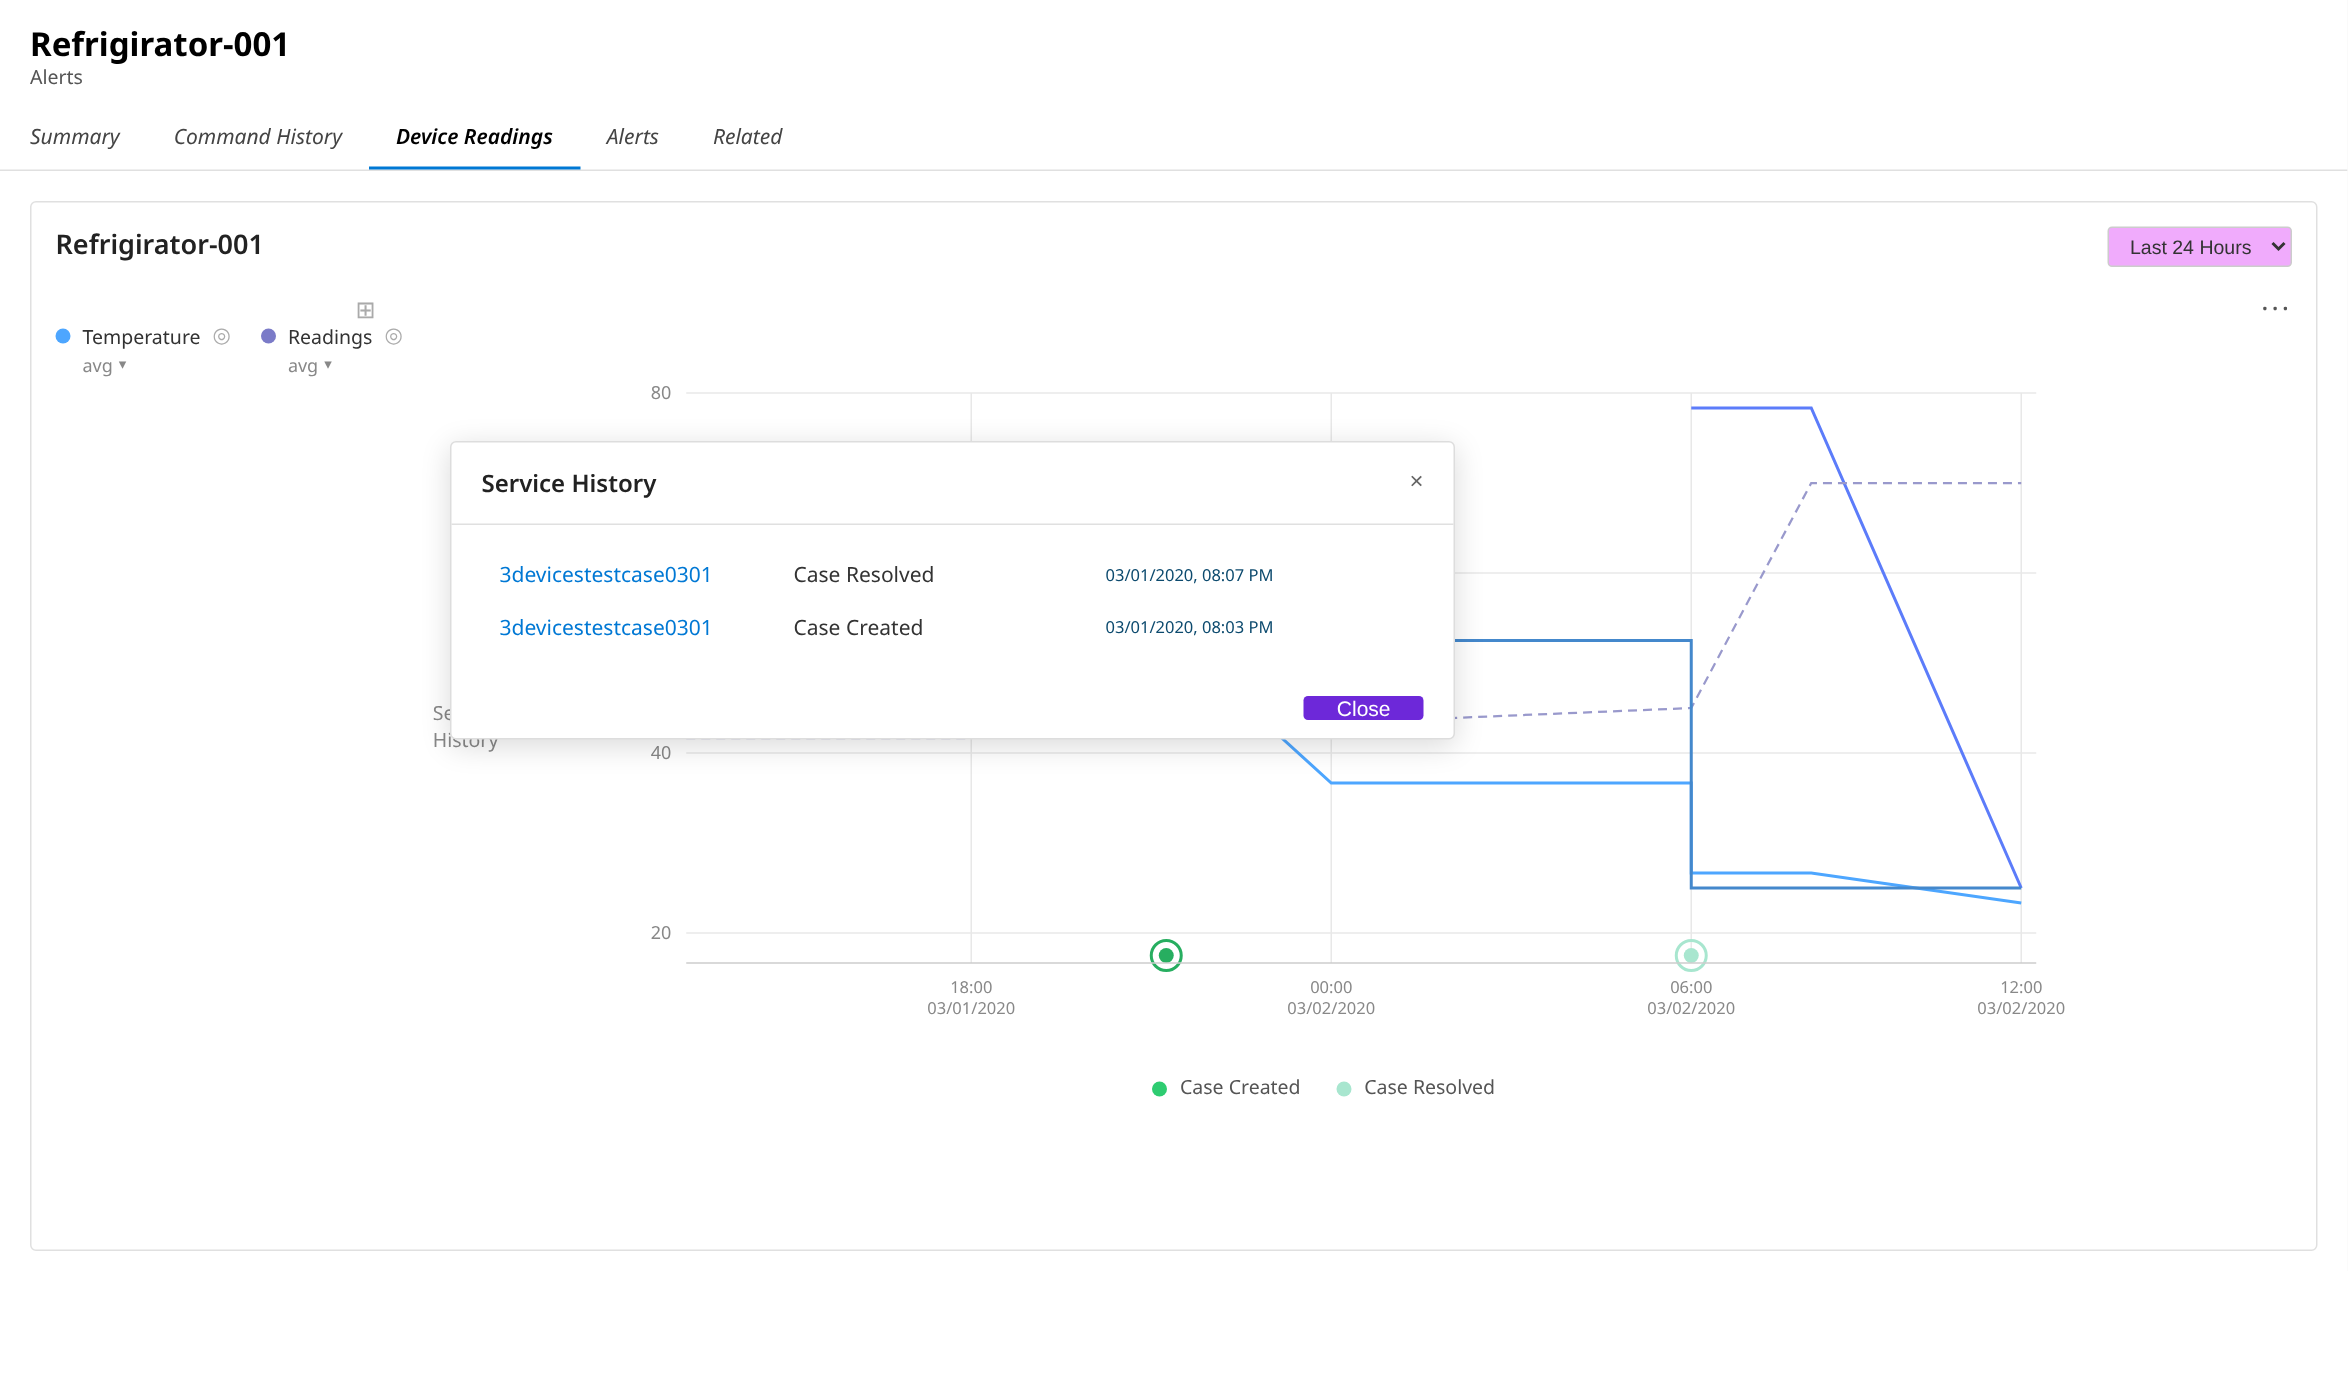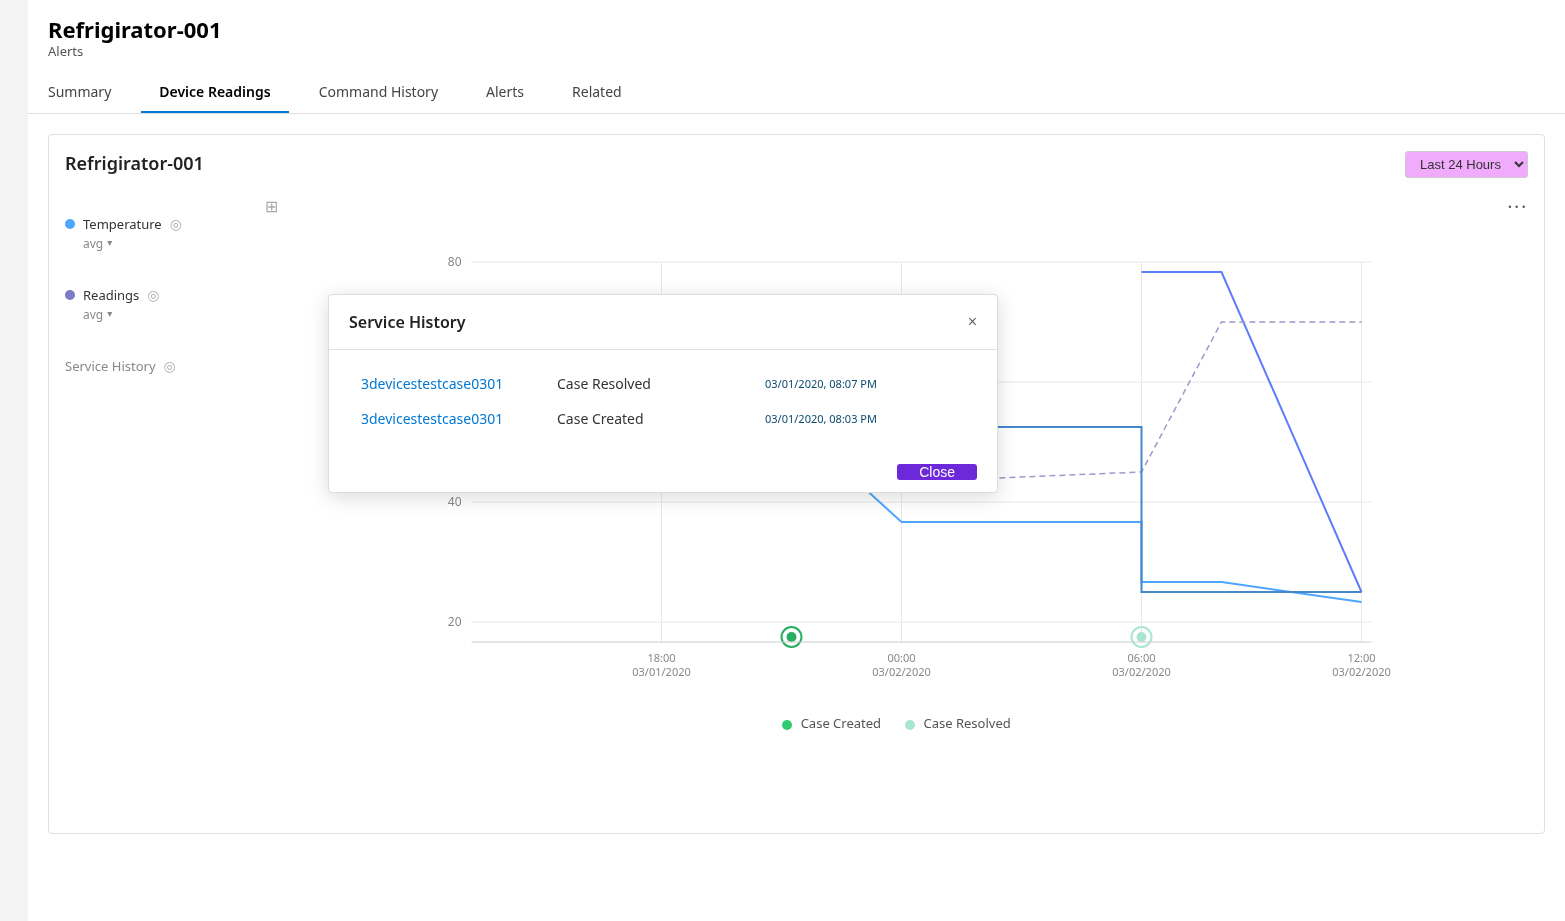--- a/index.html
+++ b/index.html
@@ -7,41 +7,41 @@
       font-family: 'Segoe UI', system-ui, -apple-system, sans-serif;
       background: #f3f3f3;
       color: #333;
       font-size: 14px;
     }
     .page-container {
       background: #fff;
       min-height: 921px;
       display: flex;
       flex-direction: column;
-      margin-left: 28px;
     }
     
     .header {
       padding: 16px 20px 0;
       border-bottom: 1px solid #e0e0e0;
     }
     .device-title {
       font-size: 22px;
       font-weight: 700;
       color: #000;
       line-height: 1.2;
     }
     .device-subtitle {
       font-size: 13px;
       color: #555;
       margin-bottom: 12px;
     }
     .tab-bar {
       display: flex;
-      gap: 12px;
+      gap: 0;
+      font-style: italic;
     }
     .tab-item {
       padding: 10px 18px;
       cursor: pointer;
       font-size: 14px;
       color: #444;
       border-bottom: 2px solid transparent;
       white-space: nowrap;
     }
     .tab-item:first-child {
@@ -88,22 +88,22 @@
       cursor: pointer;
     }
     .chart-body {
       display: flex;
       gap: 0;
     }
     .legend-panel {
       width: 200px;
       flex-shrink: 0;
       display: flex;
-      flex-direction: column;
-      gap: 33px;
+      flex-direction: row;
+      gap: 20px;
       padding-top: 20px;
     }
     .legend-item {
       display: flex;
       flex-direction: column;
       gap: 2px;
     }
     .legend-row {
       display: flex;
       align-items: center;
@@ -260,22 +260,22 @@
 </head>
 <body>
 
 <div class="page-container">
 
   <div class="header">
     <div class="device-title">Refrigirator-001</div>
     <div class="device-subtitle">Alerts</div>
     <nav class="tab-bar">
       <div class="tab-item">Summary</div>
+      <div class="tab-item">Command History</div>
       <div class="tab-item active">Device Readings</div>
-      <div class="tab-item">Command History</div>
       <div class="tab-item">Alerts</div>
       <div class="tab-item">Related</div>
     </nav>
   </div>
 
   <div class="main-content">
     <div class="chart-panel">
 
       <div class="chart-header">
         <div class="chart-title">Refrigirator-001</div>

